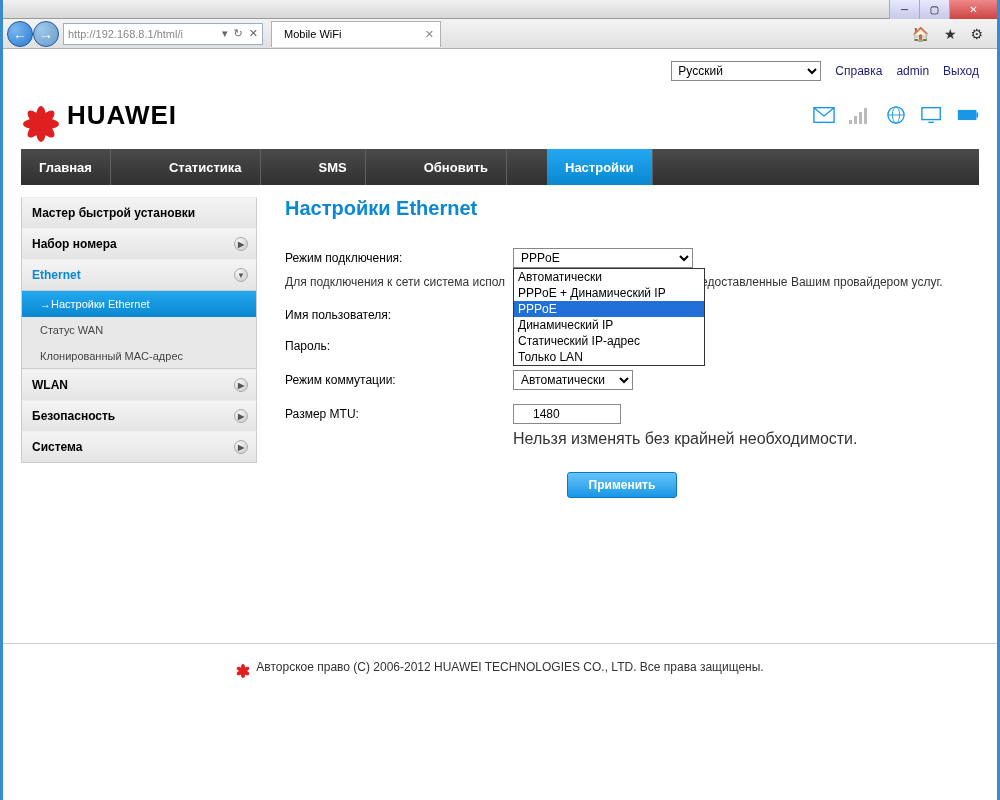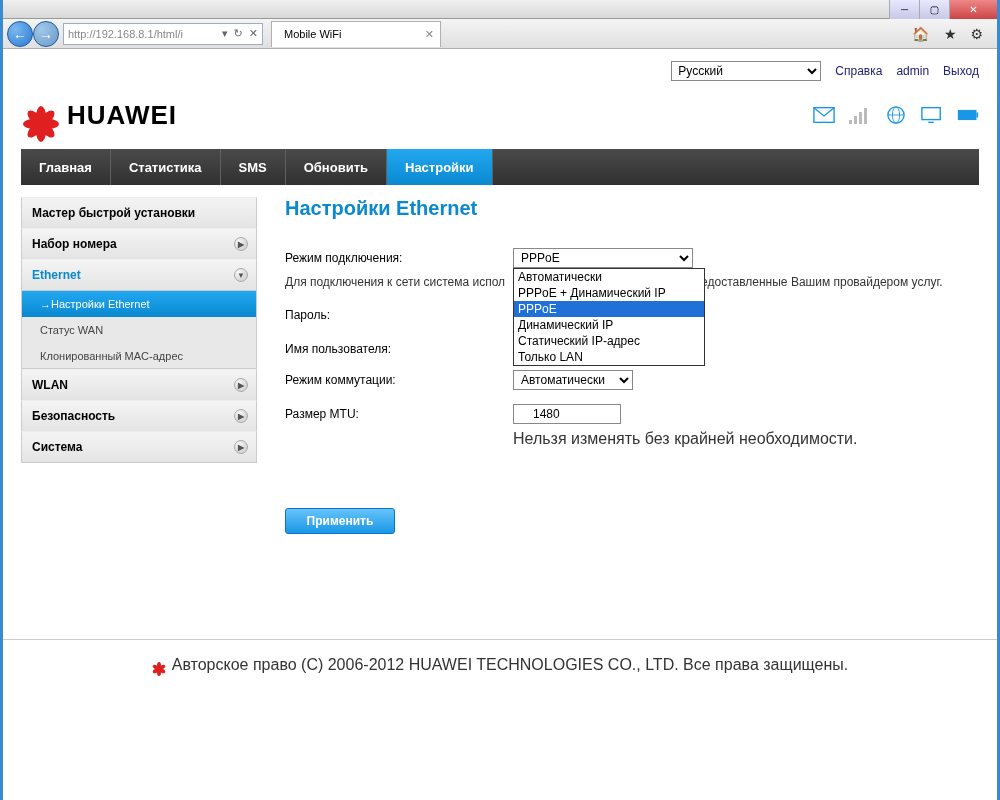--- a/index.html
+++ b/index.html
@@ -37,21 +37,21 @@
 
 .logo-row { display: flex; justify-content: space-between; align-items: center; padding: 6px 0 14px; }
 .logo { display: flex; align-items: center; gap: 6px; }
 .logo-flower { width: 40px; height: 40px; position: relative; }
 .petal { position: absolute; width: 10px; height: 18px; background: #e02020; border-radius: 50% 50% 50% 50% / 60% 60% 40% 40%; top: 11px; left: 15px; transform-origin: 50% 100%; }
 .logo-text { font-size: 26px; font-weight: bold; letter-spacing: 1px; }
 .status-icons { display: flex; gap: 14px; align-items: center; }
 .status-icons svg { width: 22px; height: 18px; }
 
 
-.main-nav { height: 36px; background: linear-gradient(#4a4a4a, #303030); display: flex; }
+.main-nav { height: 36px; background: linear-gradient(#4a4a4a, #303030); display: flex; gap: 40px; }
 .nav-item { padding: 0 18px; color: #fff; font-weight: bold; font-size: 13px; display: flex; align-items: center; border-right: 1px solid #606060; }
 .nav-item.active { background: linear-gradient(#22a8f0, #0a88d0); }
 
 
 .body-row { display: flex; gap: 28px; margin-top: 12px; }
 .sidebar { width: 236px; }
 .side-item { height: 32px; background: linear-gradient(#f4f4f4, #e4e4e4); border: 1px solid #ccc; border-top: 1px solid #eee; display: flex; align-items: center; padding: 0 10px; font-weight: bold; font-size: 12px; position: relative; }
 .side-item + .side-item { margin-top: -1px; }
 .side-item.expanded { color: #0a88d0; }
 .side-chevron { position: absolute; right: 8px; width: 14px; height: 14px; border-radius: 50%; background: radial-gradient(circle at 30% 30%, #f8f8f8, #c8c8c8); border: 1px solid #aaa; display: flex; align-items: center; justify-content: center; font-size: 8px; color: #555; }
@@ -61,30 +61,30 @@
 
 .content { flex: 1; padding-right: 10px; }
 .page-title { color: #0a88d0; font-size: 20px; font-weight: bold; margin-bottom: 28px; }
 .form-row { display: flex; margin-bottom: 14px; align-items: flex-start; position: relative; }
 .form-label { width: 228px; padding-top: 3px; }
 .form-control { flex: 1; }
 .select2, .text-input { width: 180px; height: 20px; border: 1px solid #888; font-size: 12px; padding: 0 3px; background: #fff; }
 .select3 { width: 120px; height: 20px; border: 1px solid #888; font-size: 12px; padding: 0 3px; background: #fff; }
 .hint { font-size: 12px; color: #333; margin-bottom: 14px; line-height: 1.4; }
 .note { font-size: 16px; color: #333; margin-top: 6px; margin-left: 228px; }
-.apply-row { display: flex; justify-content: flex-start; margin-top: 60px; padding-right: 10px; }
+.apply-row { display: flex; justify-content: center; margin-top: 24px; padding-right: 10px; }
 .apply-btn { width: 110px; height: 26px; background: linear-gradient(#66c4fa, #1a96e6); border: 1px solid #0a78c0; border-radius: 3px; color: #fff; font-size: 12px; font-weight: bold; }
 
 
 .dropdown { position: absolute; left: 228px; top: 20px; width: 192px; border: 1px solid #333; background: #fff; z-index: 10; }
 .dd-opt { padding: 1px 4px; font-size: 12px; }
 .dd-opt.hl { background: #2070d8; color: #fff; }
 
 
-.footer { position: absolute; bottom: 110px; left: 0; right: 0; border-top: 1px solid #ccc; text-align: center; padding: 16px 0; font-size: 16px; color: #333; display: flex; justify-content: center; align-items: center; gap: 6px; }
+.footer { position: absolute; bottom: 110px; left: 0; right: 0; border-top: 1px solid #ccc; text-align: center; padding: 16px 0; font-size: 12px; color: #333; display: flex; justify-content: center; align-items: center; gap: 6px; }
 .footer-flower { width: 14px; height: 14px; position: relative; display: inline-block; }
 .footer-flower .fp { position: absolute; width: 4px; height: 7px; background: #e02020; border-radius: 50%; top: 4px; left: 5px; transform-origin: 50% 100%; }
 
 
 .window-frame { width: 1000px; height: 800px; border: 3px solid #3a8ad0; border-top: none; position: relative; }
 </style>
 </head>
 <body>
 
 <div class="window-frame">
@@ -237,29 +237,29 @@
           <div class="dd-opt">Статический IP-адрес</div>
           <div class="dd-opt">Только LAN</div>
         </div>
       </div>
 
       <div class="hint">
         <span>Для подключения к сети система испол</span><span style="display:inline-block;width:196px;"></span><span>едоставленные Вашим провайдером услуг.</span>
       </div>
 
       <div class="form-row">
-        <div class="form-label">Пароль:</div>
-        <div class="form-control">
-          <input type="text" class="text-input" style="width: 124px;" value="●●●●●●●●">
-        </div>
-      </div>
-
-      <div class="form-row">
         <div class="form-label">Имя пользователя:</div>
         <div class="form-control"></div>
+      </div>
+
+      <div class="form-row">
+        <div class="form-label">Пароль:</div>
+        <div class="form-control">
+          <input type="text" class="text-input" style="width: 124px;" value="●●●●●●●●">
+        </div>
       </div>
 
       <div class="form-row">
         <div class="form-label">Режим коммутации:</div>
         <div class="form-control">
           <select class="select3">
             <option>Автоматически</option>
           </select>
         </div>
       </div>

